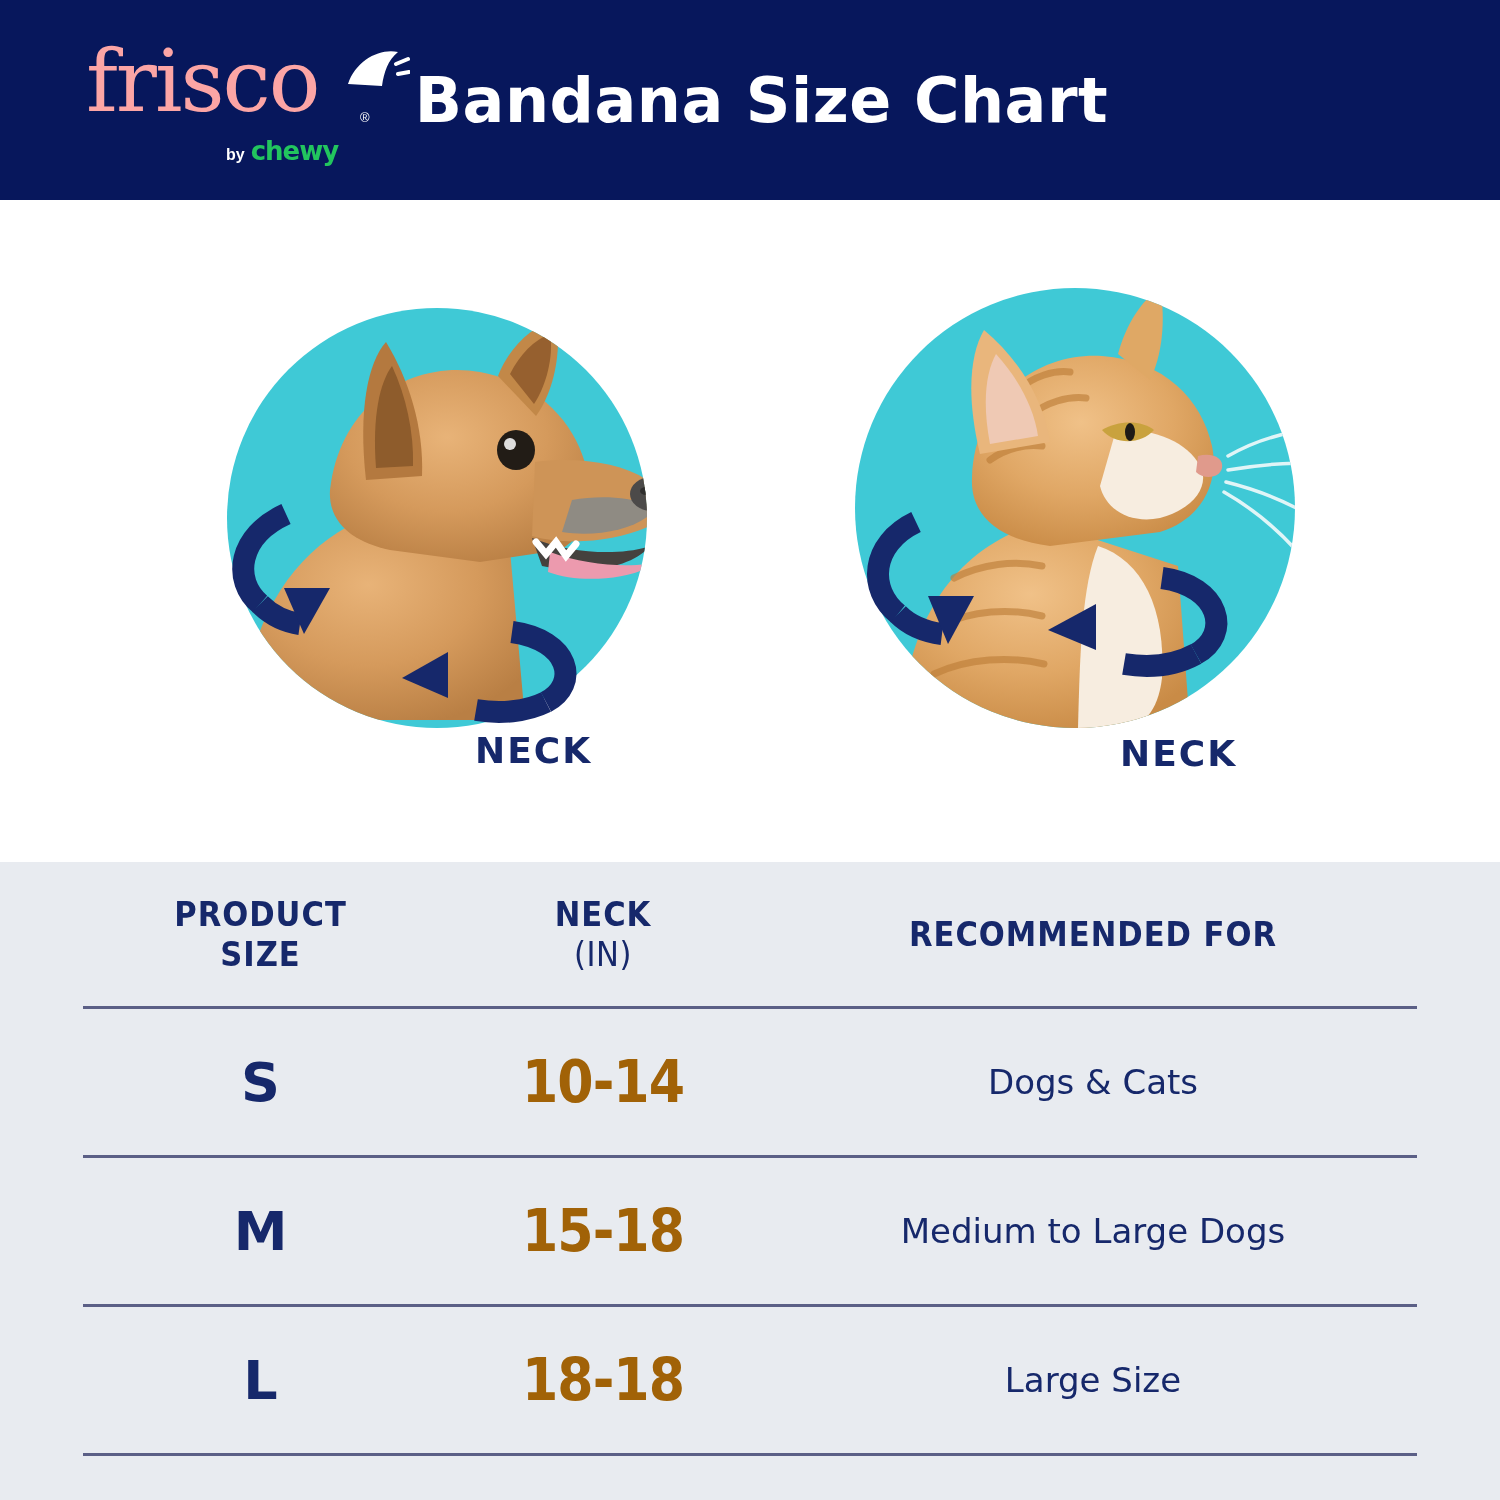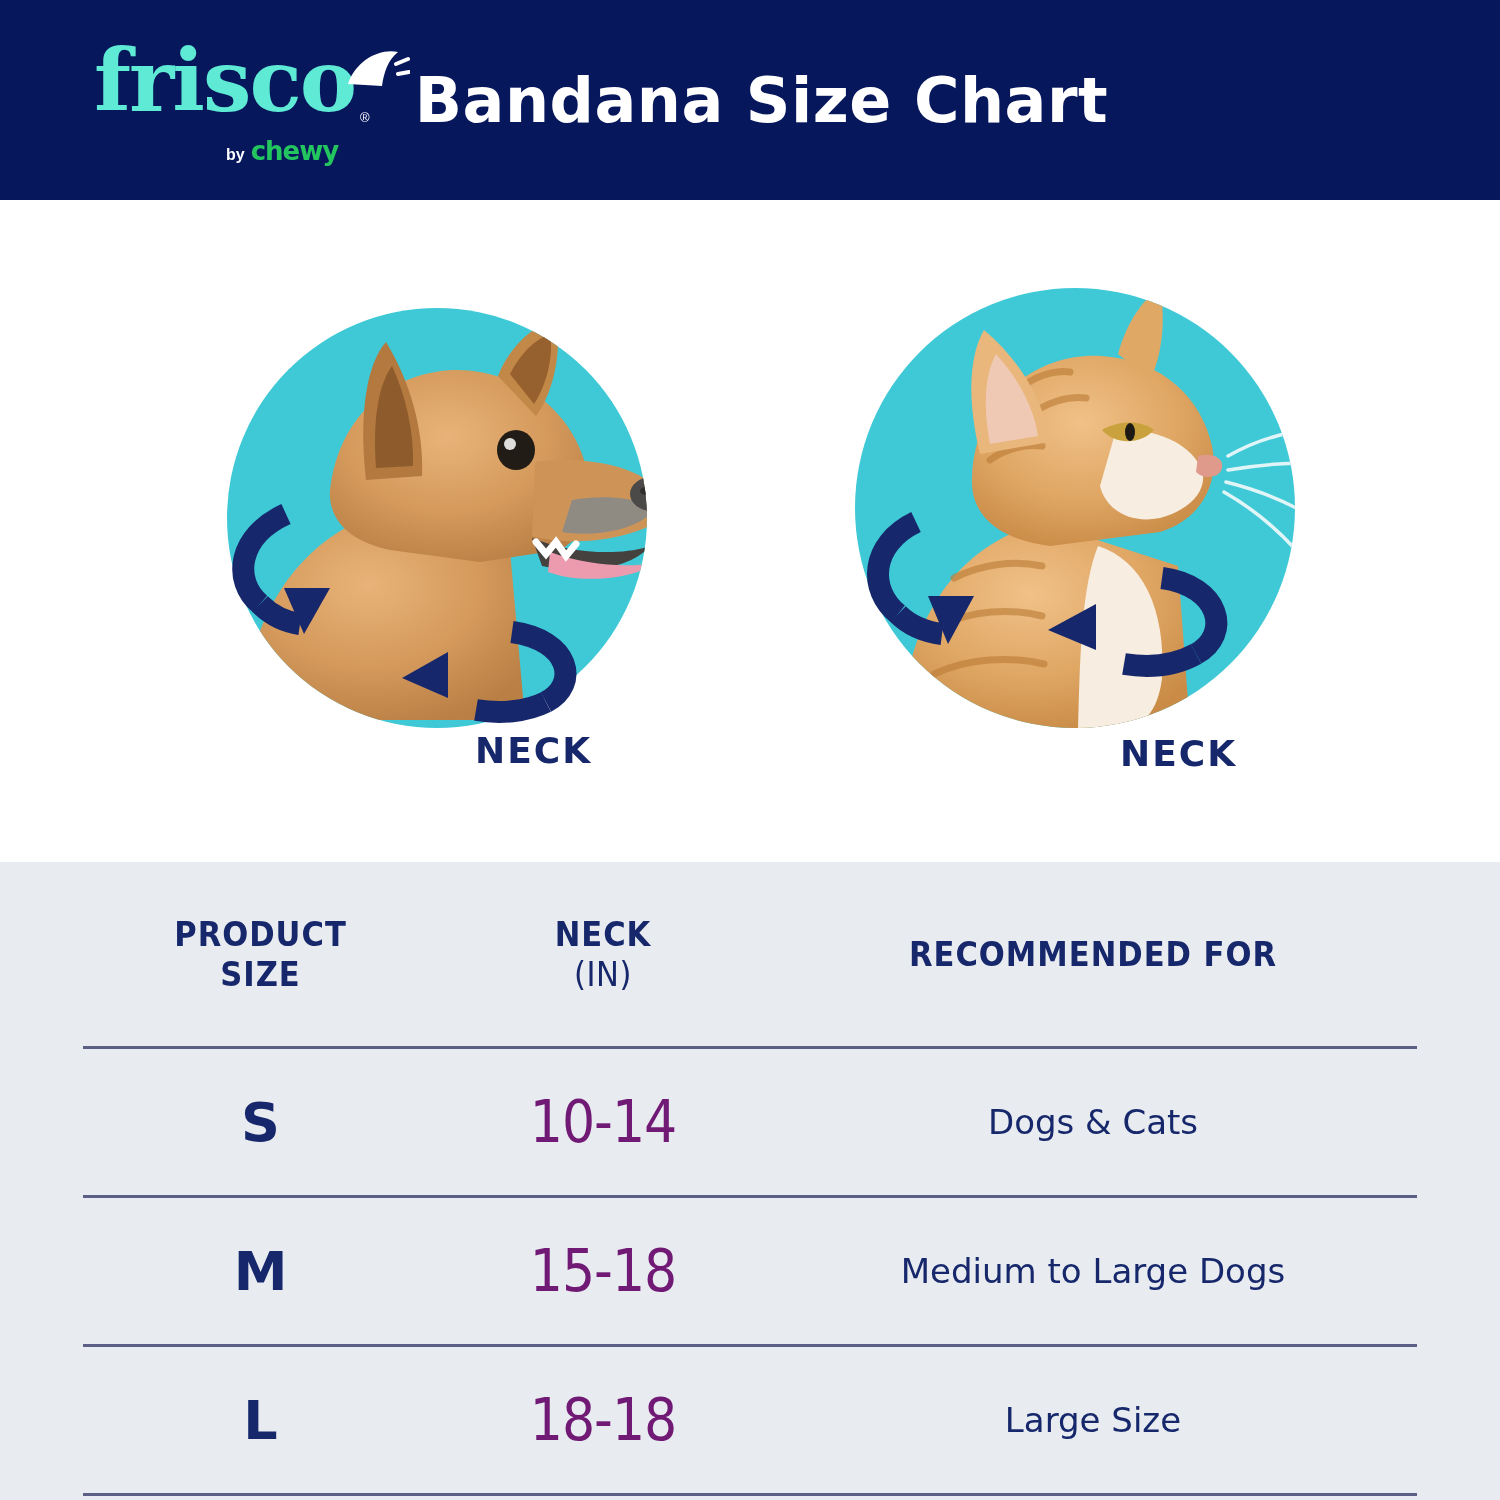--- a/index.html
+++ b/index.html
@@ -14,26 +14,26 @@
   
   .header-band{
     position:absolute; left:0; top:0; width:1500px; height:200px;
     background:#07175C;
   }
   .logo-wrap{
     position:absolute; left:78px; top:28px; width:300px; height:140px;
   }
   .logo-frisco{
     font-family:"DejaVu Serif", serif;
-    font-weight:700;
+    font-weight:400;
     font-size:86px;
     line-height:90px;
-    color:#5eead4;
+    color:#fca5a5;
     letter-spacing:-2px;
-    position:absolute; left:16px; top:8px;
+    position:absolute; left:8px; top:8px;
   }
   .logo-reg{
     position:absolute; left:282px; top:82px;
     font-size:13px; color:#ffffff; font-family:"Liberation Sans", sans-serif;
   }
   .logo-tail{ position:absolute; left:262px; top:18px; }
   .logo-sub{
     position:absolute; left:148px; top:108px;
     display:flex; align-items:baseline; gap:6px;
   }
@@ -89,21 +89,21 @@
     position:absolute; left:0; top:862px; width:1500px; height:638px;
     background:#E8EBF0;
   }
   .tgrid{ position:absolute; left:0; top:0; width:1500px; }
   .trow{
     display:grid;
     grid-template-columns:83px 355px 330px 650px 82px;
     align-items:center;
   }
   .cell{ text-align:center; }
-  .thead .trow{ height:184px; }
+  .thead .trow{ height:144px; }
   .th{
     font-family:"DejaVu Sans Condensed","DejaVu Sans", sans-serif;
     font-weight:700;
     font-size:34px;
     line-height:40px;
     color:#16286B;
     letter-spacing:1px;
     text-transform:uppercase;
     font-stretch:condensed;
   }
@@ -119,21 +119,21 @@
     background:#5B5F86;
     margin:0 83px;
   }
   .tbody .trow{ height:146px; }
   .td-size{
     font-family:"DejaVu Sans", sans-serif;
     font-weight:700; font-size:54px; color:#16286B;
   }
   .td-neck{
     font-family:"DejaVu Sans Condensed","DejaVu Sans", sans-serif;
-    font-weight:400; font-size:58px; color:#701a75;
+    font-weight:700; font-size:58px; color:#a16207;
     letter-spacing:-1px;
     font-stretch:condensed;
   }
   .td-rec{
     font-family:"DejaVu Sans", sans-serif;
     font-weight:400; font-size:34px; line-height:42px; color:#16286B;
   }
 </style>
 </head>
 <body>

